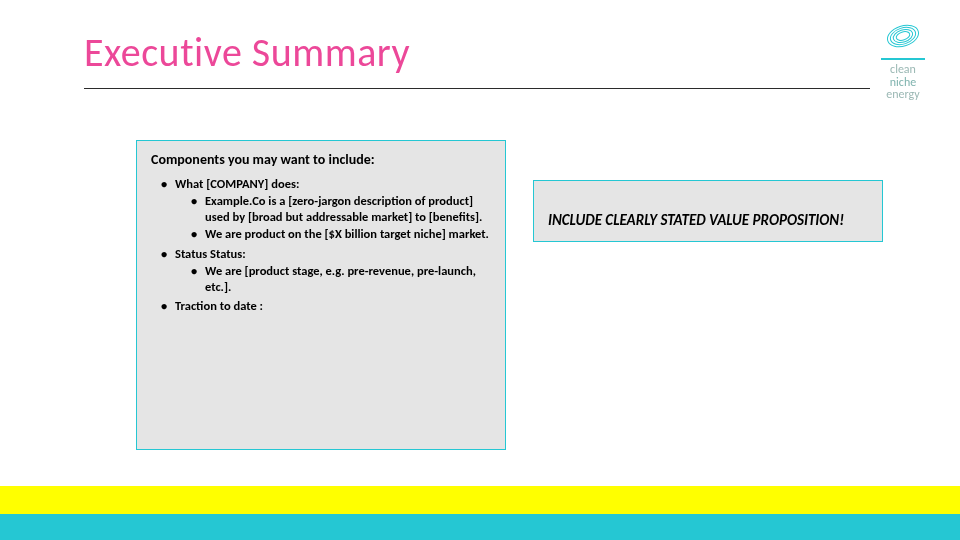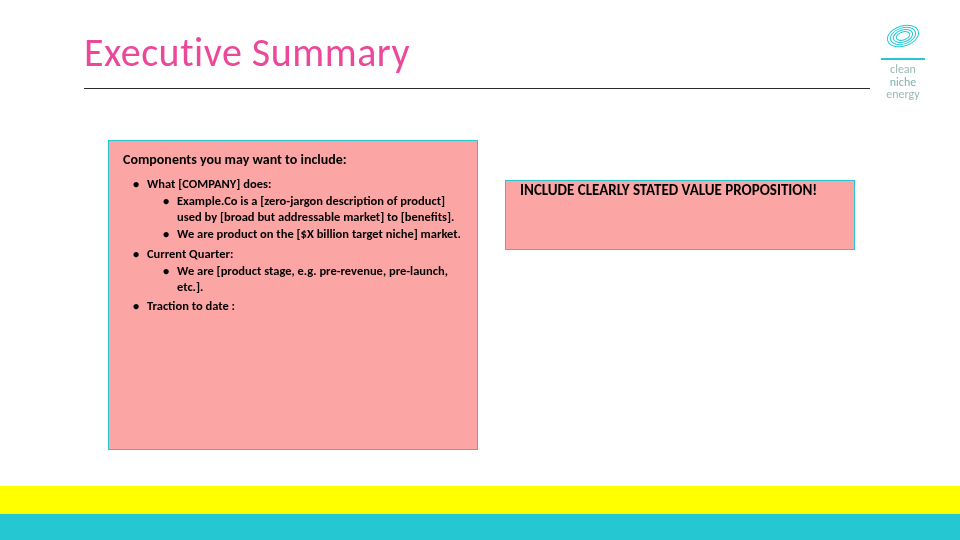--- a/index.html
+++ b/index.html
@@ -21,29 +21,31 @@
     text-align: center; font-size: 12px; line-height: 1.05; color: #7aa;
   }
   .logo svg { display: block; margin: 0 auto 2px auto; }
   .logo .logo-rule { width: 44px; height: 2px; background: #25c7d3; margin: 4px auto 3px auto; }
   .logo-text { color: #9bb8b4; }
   .logo-text .em { color: #7fb3ae; }
 
   .box {
     position: absolute;
     border: 1.5px solid #25c7d3;
-    background: #fca5a5;
+    background: #e5e5e5;
+    margin-left: 28px;
   }
   .box-left {
     left: 108px; top: 140px; width: 370px; height: 310px;
     padding: 10px 14px 12px 14px;
   }
   .box-right {
-    left: 505px; top: 180px; width: 350px; height: 70px;
-    padding: 0 14px;
+    left: 505px; top: 180px; width: 350px; height: 56px;
+    padding: 30px 14px;
+    font-style: italic;
   }
 
   .heading {
     font-size: 14px; font-weight: 700; margin-bottom: 8px;
   }
   ul.top { list-style: none; padding-left: 10px; }
   ul.top > li { font-size: 12.5px; font-weight: 700; margin-top: 4px; position: relative; padding-left: 14px; }
   ul.top > li::before { content: "•"; position: absolute; left: 0; top: 0; }
   ul.sub { list-style: none; padding-left: 16px; font-weight: 700; }
   ul.sub > li { font-size: 12.5px; margin-top: 2px; position: relative; padding-left: 14px; line-height: 1.25; }
@@ -91,21 +93,21 @@
     <div class="heading">Components you may want to include:</div>
     <ul class="top">
       <li>
         <span>What [COMPANY] does:</span>
         <ul class="sub">
           <li>Example.Co is a [zero-jargon description of product] used by [broad but addressable market] to [benefits].</li>
           <li>We are product on the [$X billion target niche] market.</li>
         </ul>
       </li>
       <li>
-        <span>Current Quarter:</span>
+        <span>Status Status:</span>
         <ul class="sub">
           <li>We are [product stage, e.g. pre-revenue, pre-launch, etc.].</li>
         </ul>
       </li>
       <li>
         <span>Traction to date :</span>
       </li>
     </ul>
   </div>
 

